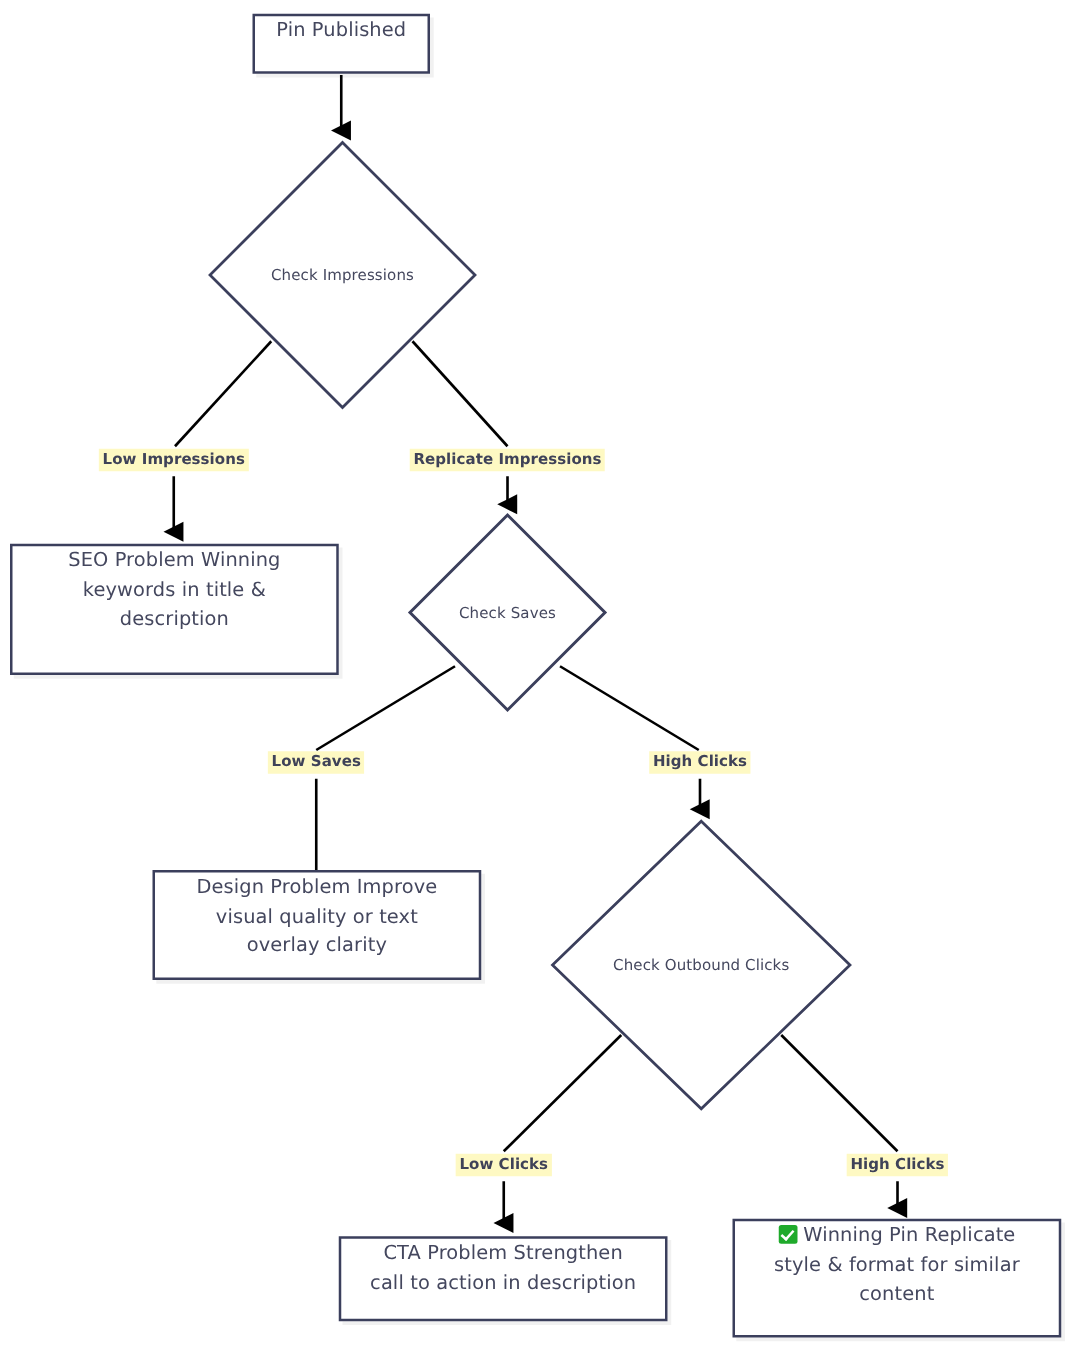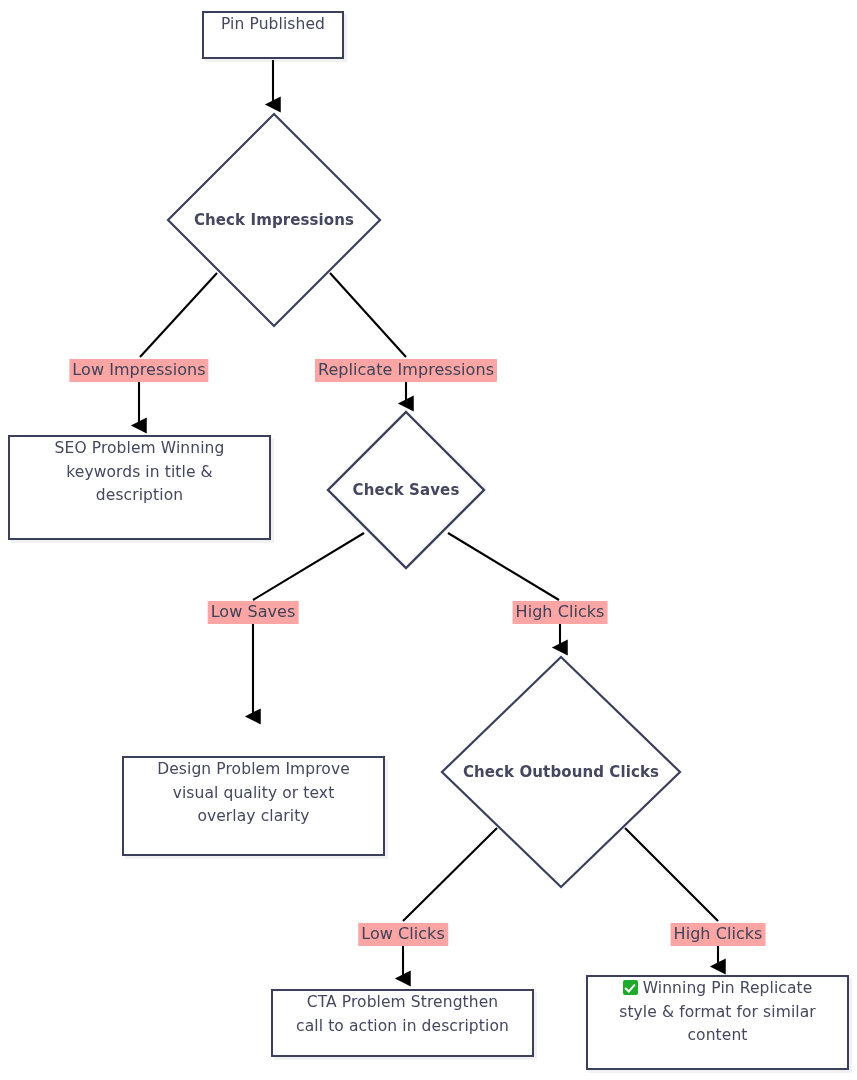--- a/index.html
+++ b/index.html
@@ -56,37 +56,37 @@
   .diamond .dshape {
     position: absolute;
     left: 0; top: 0;
     width: 100%;
     height: 100%;
   }
   .diamond .label {
     position: relative;
     z-index: 2;
     color: #44475e;
-    font-size: 15px;
+    font-size: 12px;
     text-align: center;
     white-space: nowrap;
     letter-spacing: 0.1px;
-    font-weight: bold;
   }
   
   .edge-label {
     position: absolute;
-    background: #fca5a5;
+    background: #fef9c3;
     color: #3f4258;
-    font-size: 16px;
+    font-size: 12px;
     line-height: 1.28;
     padding: 1px 3px 2px 3px;
     white-space: nowrap;
     transform: translateX(-50%);
     letter-spacing: 0.05px;
+    font-weight: bold;
   }
   .check-emoji {
     display: inline-block;
     width: 15px;
     height: 15px;
     background: #1faa2b;
     border-radius: 2px;
     position: relative;
     vertical-align: -2px;
     margin-right: 5px;
@@ -177,21 +177,21 @@
     <svg class="dshape" viewBox="0 0 162 162" preserveAspectRatio="none">
       <polygon points="81,3 159,81 81,159 3,81" fill="#ffffff" stroke="#3b3f5c" stroke-width="2.4"></polygon>
     </svg>
     <div class="label">Check Saves</div>
   </div>
 
   <div class="edge-label" style="left:253px; top:601px;">Low Saves</div>
 
   <div class="edge-label" style="left:560px; top:601px;">High Clicks</div>
 
-  <div class="node box" style="left:122px; top:756px; width:263px; height:100px;">
+  <div class="node box" style="left:122px; top:696px; width:263px; height:88px;">
     <div class="label">
       <span>Design Problem Improve</span><br>
       <span>visual quality or text</span><br>
       <span>overlay clarity</span>
     </div>
   </div>
 
   <div class="node diamond" style="left:439px; top:654px; width:244px; height:236px;">
     <svg class="dshape" viewBox="0 0 244 236" preserveAspectRatio="none">
       <polygon points="122,3 241,118 122,233 3,118" fill="#ffffff" stroke="#3b3f5c" stroke-width="2.2"></polygon>

